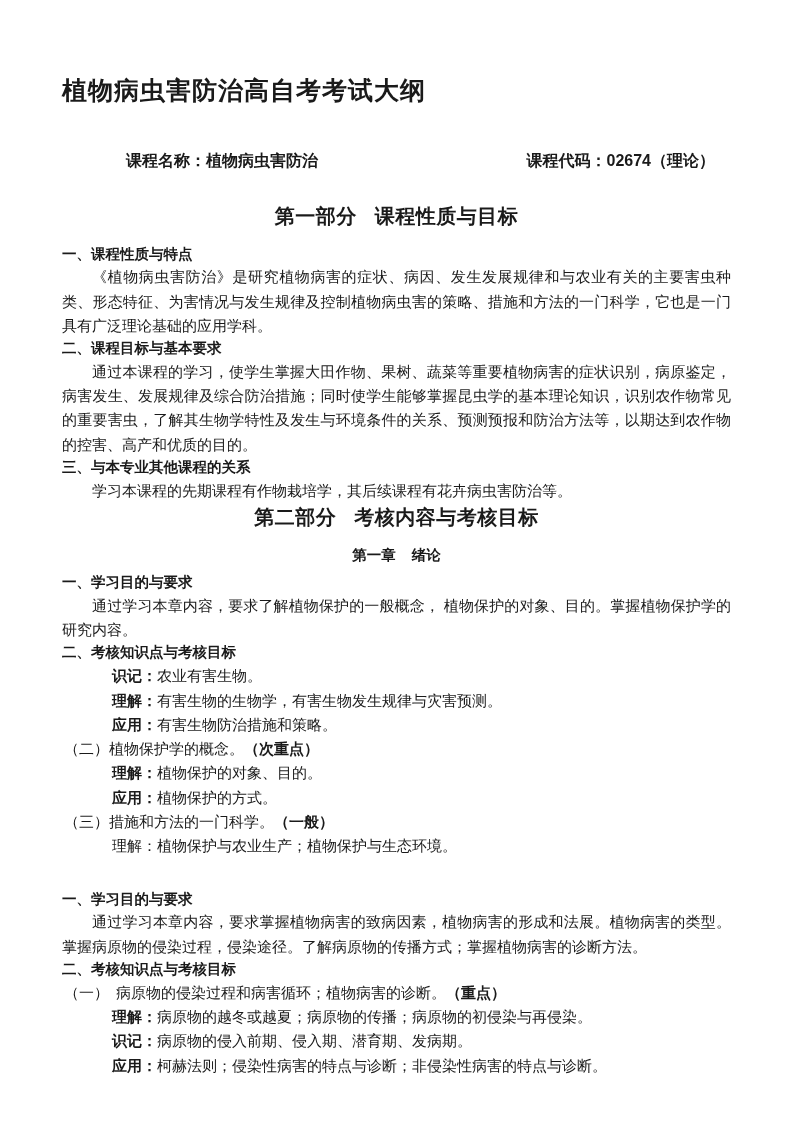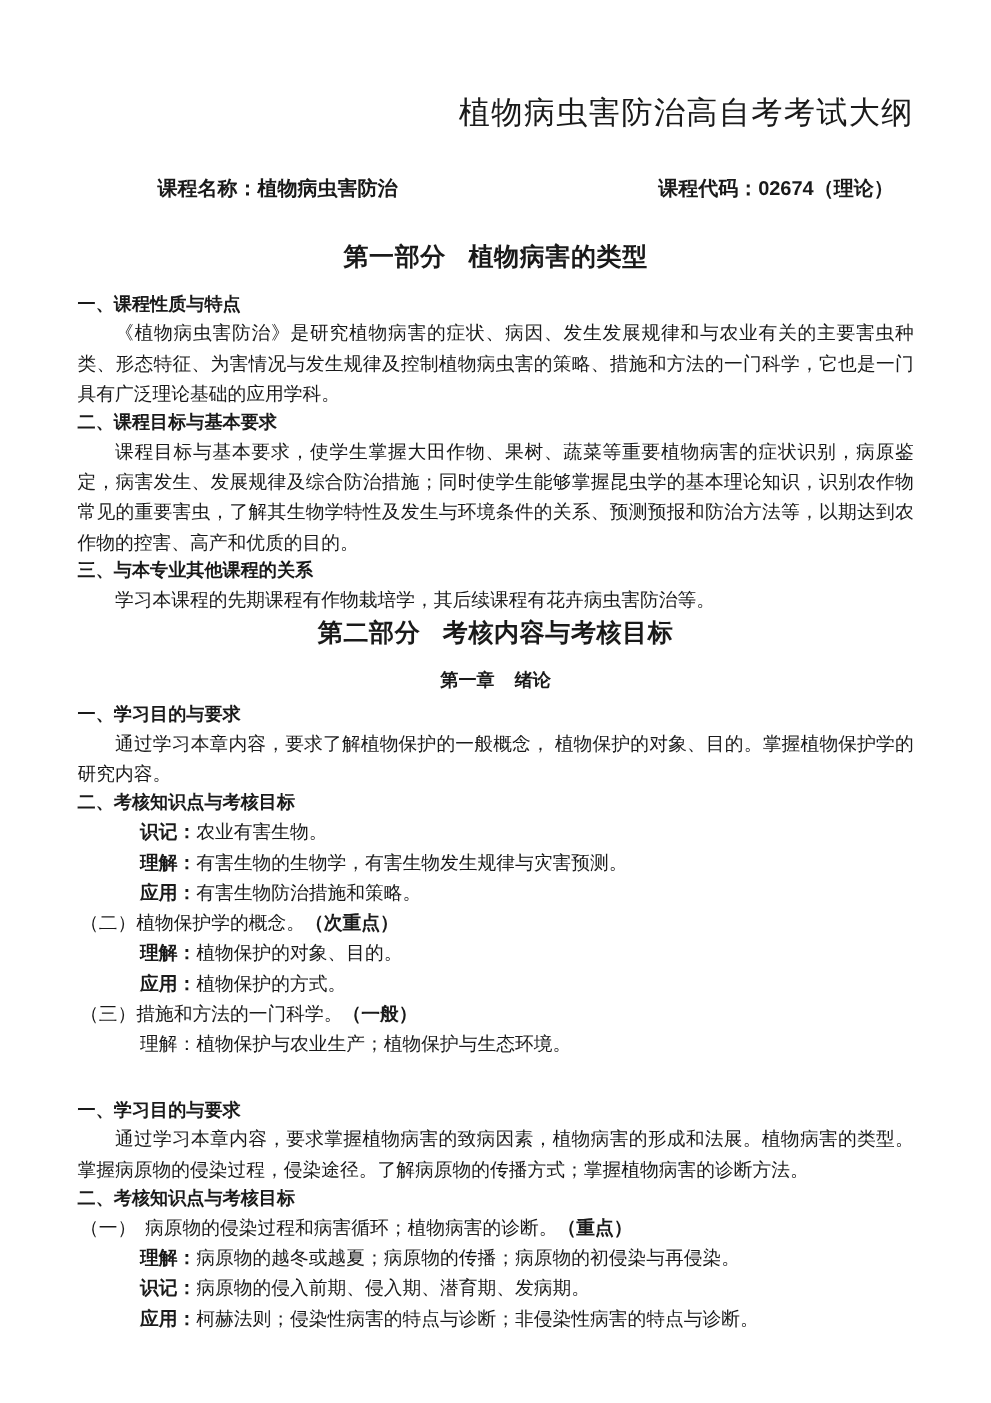--- a/index.html
+++ b/index.html
@@ -19,26 +19,26 @@
     width: 793px;
     height: 1122px;
     box-sizing: border-box;
     padding: 0 62px;
     background: #fff;
   }
   .spacer-top { height: 74px; }
 
   .doc-title {
     font-family: "Liberation Sans", "DejaVu Sans", sans-serif;
-    font-weight: normal;
+    font-weight: bold;
     font-size: 25px;
-    text-align: right;
+    text-align: left;
     letter-spacing: 1px;
     line-height: 1.3;
-    margin: 0 0 34px 0;
+    margin: 0 0 44px 0;
   }
 
   .course-line {
     display: flex;
     font-family: "Liberation Sans", "DejaVu Sans", sans-serif;
     font-weight: bold;
     font-size: 16px;
     margin: 0 0 30px 0;
     padding-left: 64px;
   }
@@ -125,28 +125,28 @@
   <div class="course-line">
     <span class="cl-name">
       <span>课程名称：</span><span>植物病虫害防治</span>
     </span>
     <span class="cl-code">
       <span>课程代码：</span><span>02674（理论）</span>
     </span>
   </div>
 
   <h2 class="part-title">
-    <span>第一部分</span><span class="gap"></span><span>植物病害的类型</span>
+    <span>第一部分</span><span class="gap"></span><span>课程性质与目标</span>
   </h2>
 
   <div class="sec-head">一、课程性质与特点</div>
   <p class="body-p">《植物病虫害防治》是研究植物病害的症状、病因、发生发展规律和与农业有关的主要害虫种类、形态特征、为害情况与发生规律及控制植物病虫害的策略、措施和方法的一门科学，它也是一门具有广泛理论基础的应用学科。</p>
 
   <div class="sec-head">二、课程目标与基本要求</div>
-  <p class="body-p">课程目标与基本要求，使学生掌握大田作物、果树、蔬菜等重要植物病害的症状识别，病原鉴定，病害发生、发展规律及综合防治措施；同时使学生能够掌握昆虫学的基本理论知识，识别农作物常见的重要害虫，了解其生物学特性及发生与环境条件的关系、预测预报和防治方法等，以期达到农作物的控害、高产和优质的目的。</p>
+  <p class="body-p">通过本课程的学习，使学生掌握大田作物、果树、蔬菜等重要植物病害的症状识别，病原鉴定，病害发生、发展规律及综合防治措施；同时使学生能够掌握昆虫学的基本理论知识，识别农作物常见的重要害虫，了解其生物学特性及发生与环境条件的关系、预测预报和防治方法等，以期达到农作物的控害、高产和优质的目的。</p>
 
   <div class="sec-head">三、与本专业其他课程的关系</div>
   <p class="body-p">学习本课程的先期课程有作物栽培学，其后续课程有花卉病虫害防治等。</p>
 
   <h2 class="part-title">
     <span>第二部分</span><span class="gap"></span><span>考核内容与考核目标</span>
   </h2>
 
   <div class="chapter-title">
     <span>第一章</span><span class="gap"></span><span>绪论</span>

